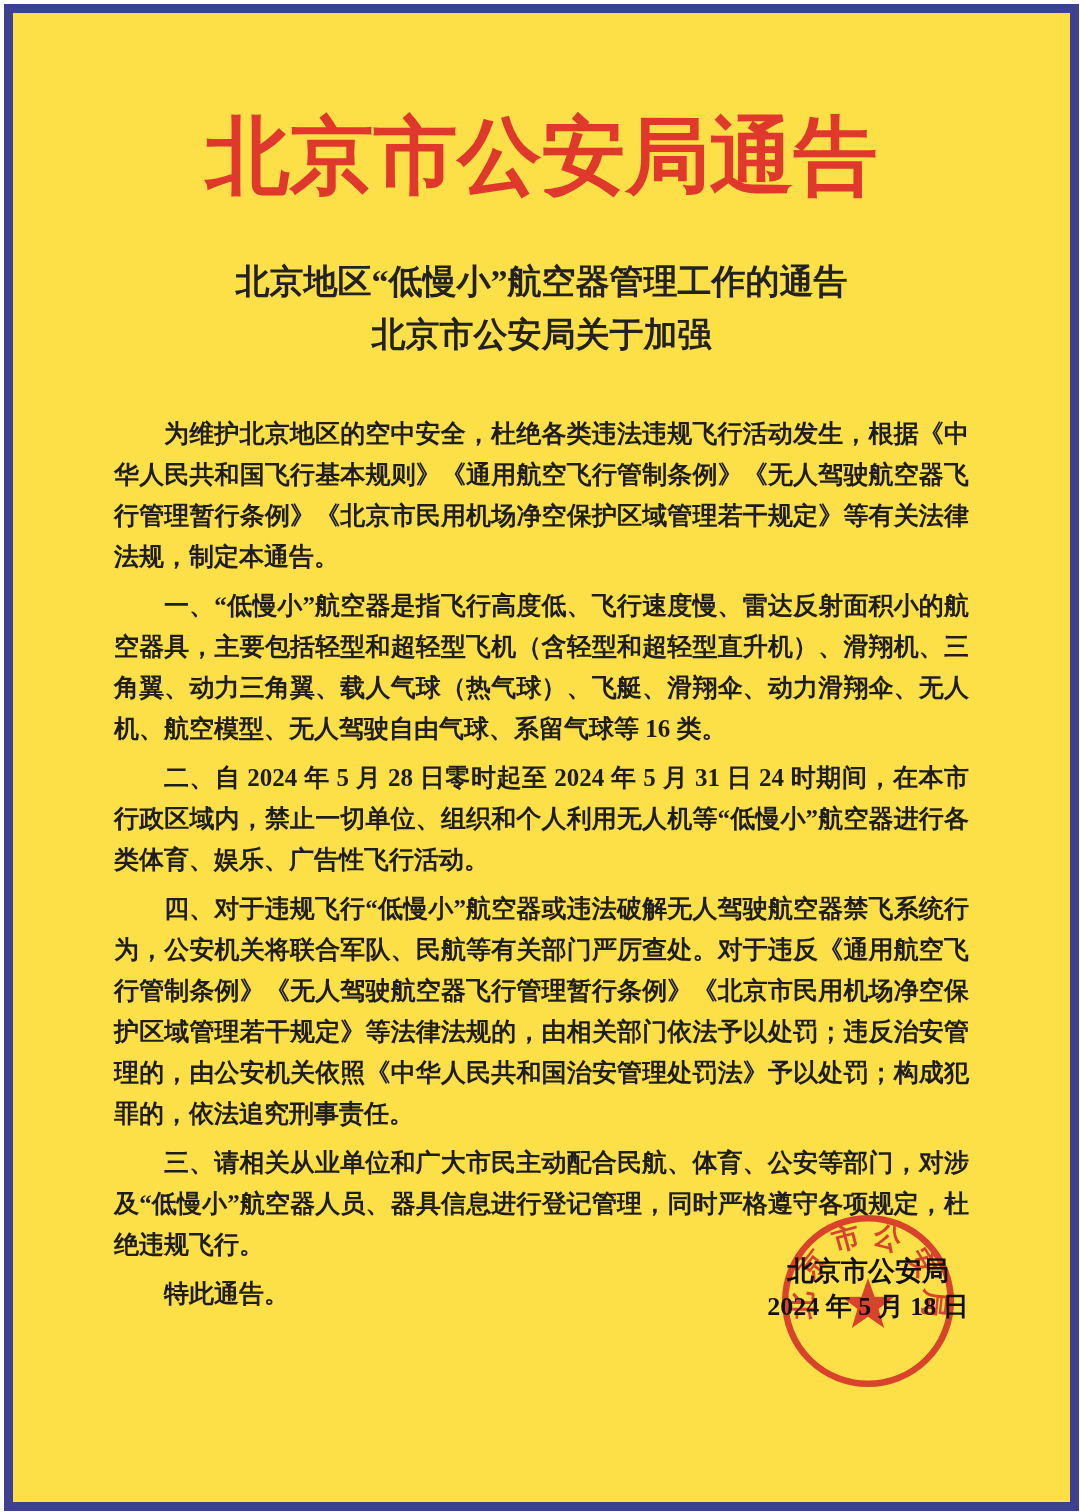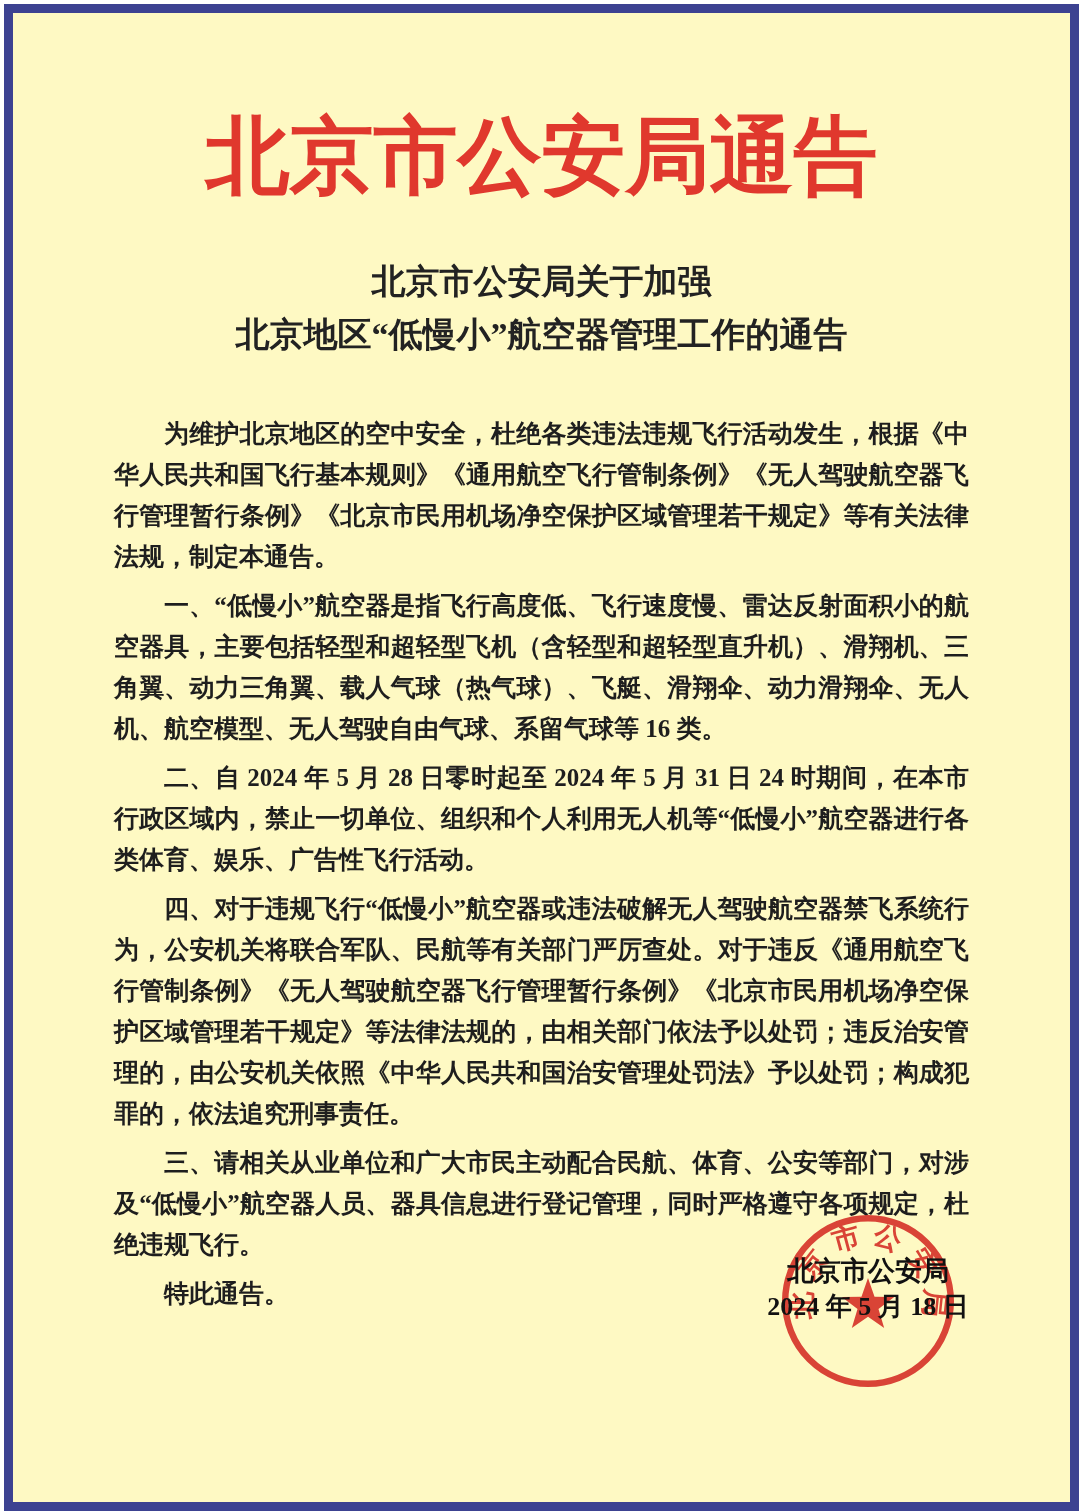--- a/index.html
+++ b/index.html
@@ -8,21 +8,21 @@
     width: 1080px;
     height: 1512px;
     background: #ffffff;
     font-family: "Liberation Serif", "DejaVu Serif", serif;
     overflow: hidden;
   }
   .page {
     position: absolute;
     top: 4px; left: 4px; right: 1px; bottom: 1px;
     border: 9px solid var(--border-blue, #3c4291);
-    background: #fef9c3;
+    background: #fde047;
     box-sizing: border-box;
   }
   .doc-title {
     margin: 98px 0 0 0;
     text-align: center;
     font-size: 84px;
     font-weight: bold;
     letter-spacing: 0px;
     color: var(--title-red, #e0382d);
     line-height: 1.1;
@@ -84,22 +84,22 @@
   }
 </style>
 </head>
 <body>
 
 <div class="page">
 
   <h1 class="doc-title">北京市公安局通告</h1>
 
   <div class="subtitle">
+    <div>北京地区“低慢小”航空器管理工作的通告</div>
     <div>北京市公安局关于加强</div>
-    <div>北京地区“低慢小”航空器管理工作的通告</div>
   </div>
 
   <div class="doc-body">
     <p>为维护北京地区的空中安全，杜绝各类违法违规飞行活动发生，根据《中华人民共和国飞行基本规则》《通用航空飞行管制条例》《无人驾驶航空器飞行管理暂行条例》《北京市民用机场净空保护区域管理若干规定》等有关法律法规，制定本通告。</p>
     <p>一、“低慢小”航空器是指飞行高度低、飞行速度慢、雷达反射面积小的航空器具，主要包括轻型和超轻型飞机（含轻型和超轻型直升机）、滑翔机、三角翼、动力三角翼、载人气球（热气球）、飞艇、滑翔伞、动力滑翔伞、无人机、航空模型、无人驾驶自由气球、系留气球等 16 类。</p>
     <p>二、自 2024 年 5 月 28 日零时起至 2024 年 5 月 31 日 24 时期间，在本市行政区域内，禁止一切单位、组织和个人利用无人机等“低慢小”航空器进行各类体育、娱乐、广告性飞行活动。</p>
     <p>四、对于违规飞行“低慢小”航空器或违法破解无人驾驶航空器禁飞系统行为，公安机关将联合军队、民航等有关部门严厉查处。对于违反《通用航空飞行管制条例》《无人驾驶航空器飞行管理暂行条例》《北京市民用机场净空保护区域管理若干规定》等法律法规的，由相关部门依法予以处罚；违反治安管理的，由公安机关依照《中华人民共和国治安管理处罚法》予以处罚；构成犯罪的，依法追究刑事责任。</p>
     <p>三、请相关从业单位和广大市民主动配合民航、体育、公安等部门，对涉及“低慢小”航空器人员、器具信息进行登记管理，同时严格遵守各项规定，杜绝违规飞行。</p>
     <p>特此通告。</p>
   </div>

